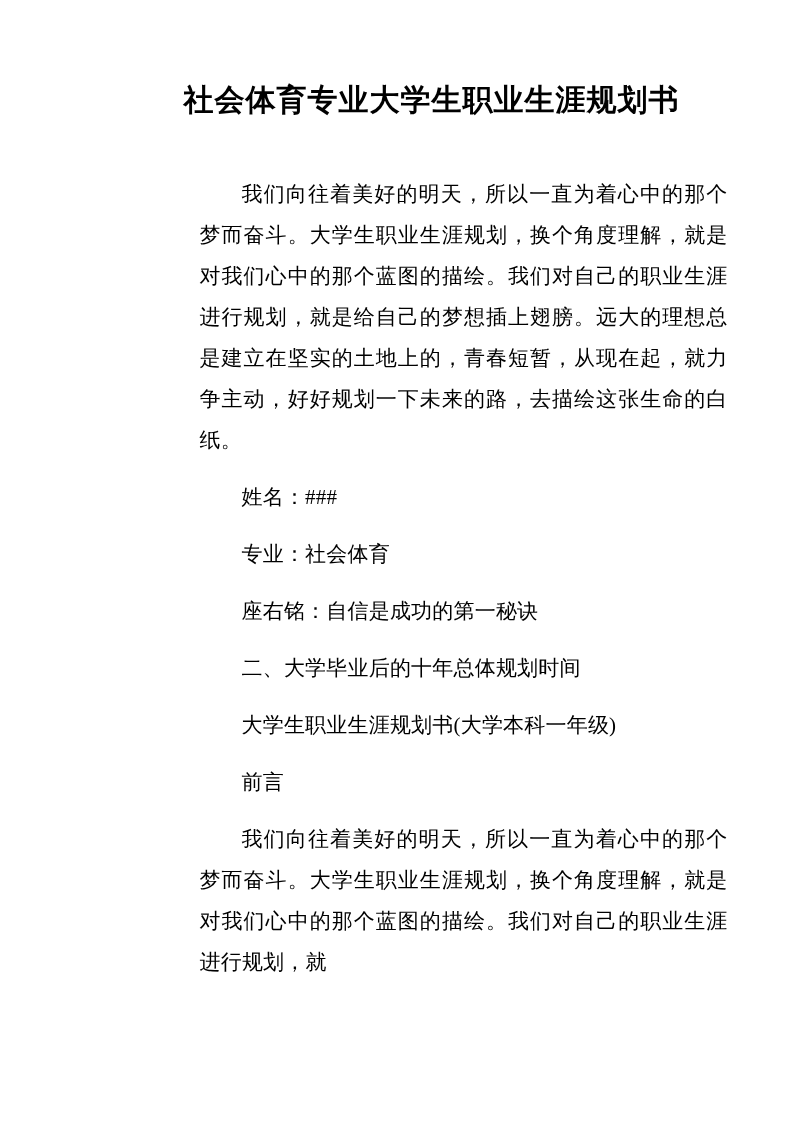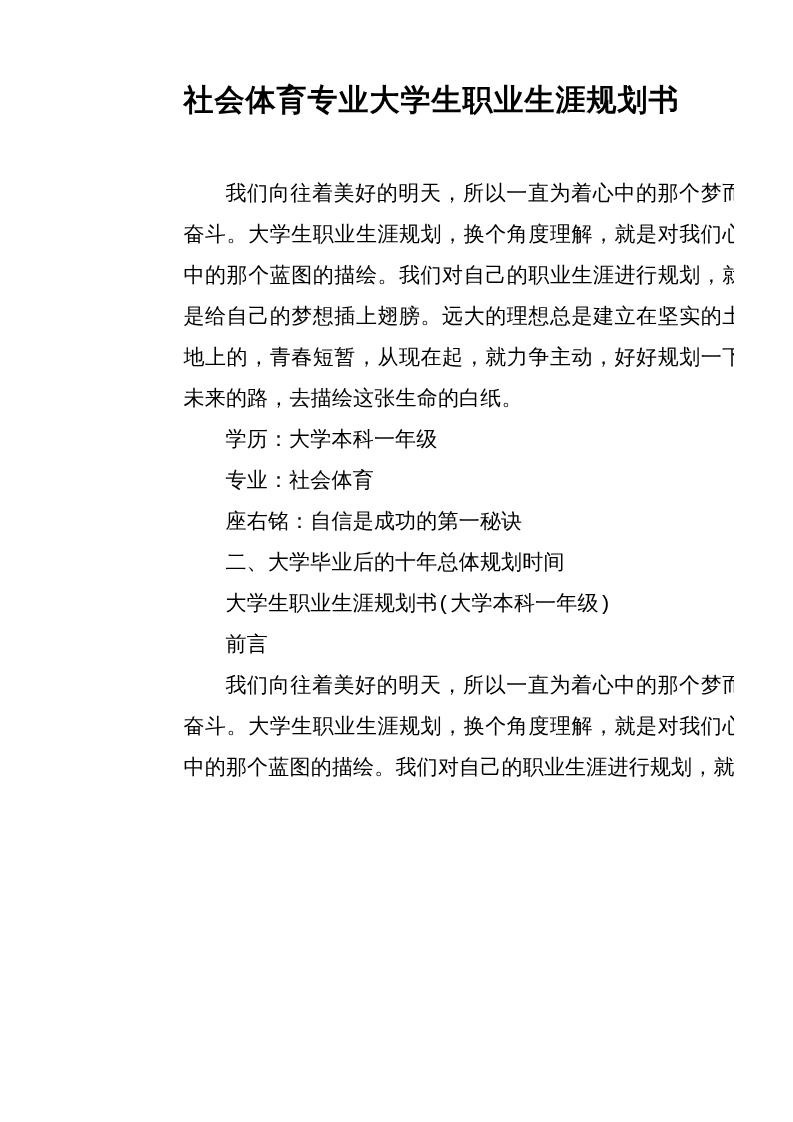--- a/index.html
+++ b/index.html
@@ -27,45 +27,45 @@
     font-family: "DejaVu Sans", "Liberation Sans", sans-serif;
     font-size: 30px;
     font-weight: bold;
     color: #000000;
     letter-spacing: 1px;
     line-height: 44px;
     margin: 0 0 52px 0;
     white-space: nowrap;
   }
   .para {
-    font-family: Liberation Mono, monospace;
+    font-family: Liberation Serif, serif;
     font-size: 21px;
     color: #000000;
     line-height: 41px;
-    margin: 0;
+    margin: 16px;
     text-align: justify;
     text-justify: inter-ideograph;
     letter-spacing: 0.2px;
   }
   .para.indent {
     text-indent: 42px;
   }
   .para.hang {
     padding-left: 42px;
   }
 </style>
 </head>
 <body>
 
 <div class="page">
   <div class="content">
     <h1 class="doc-title">社会体育专业大学生职业生涯规划书</h1>
 
     <p class="para indent">我们向往着美好的明天，所以一直为着心中的那个梦而奋斗。大学生职业生涯规划，换个角度理解，就是对我们心中的那个蓝图的描绘。我们对自己的职业生涯进行规划，就是给自己的梦想插上翅膀。远大的理想总是建立在坚实的土地上的，青春短暂，从现在起，就力争主动，好好规划一下未来的路，去描绘这张生命的白纸。</p>
-    <p class="para hang">学历：大学本科一年级</p>
+    <p class="para hang">姓名：###</p>
     <p class="para hang">专业：社会体育</p>
     <p class="para hang">座右铭：自信是成功的第一秘诀</p>
     <p class="para hang">二、大学毕业后的十年总体规划时间</p>
     <p class="para hang">大学生职业生涯规划书(大学本科一年级)</p>
     <p class="para hang">前言</p>
     <p class="para indent">我们向往着美好的明天，所以一直为着心中的那个梦而奋斗。大学生职业生涯规划，换个角度理解，就是对我们心中的那个蓝图的描绘。我们对自己的职业生涯进行规划，就</p>
   </div>
 </div>
 
 </body></html>

